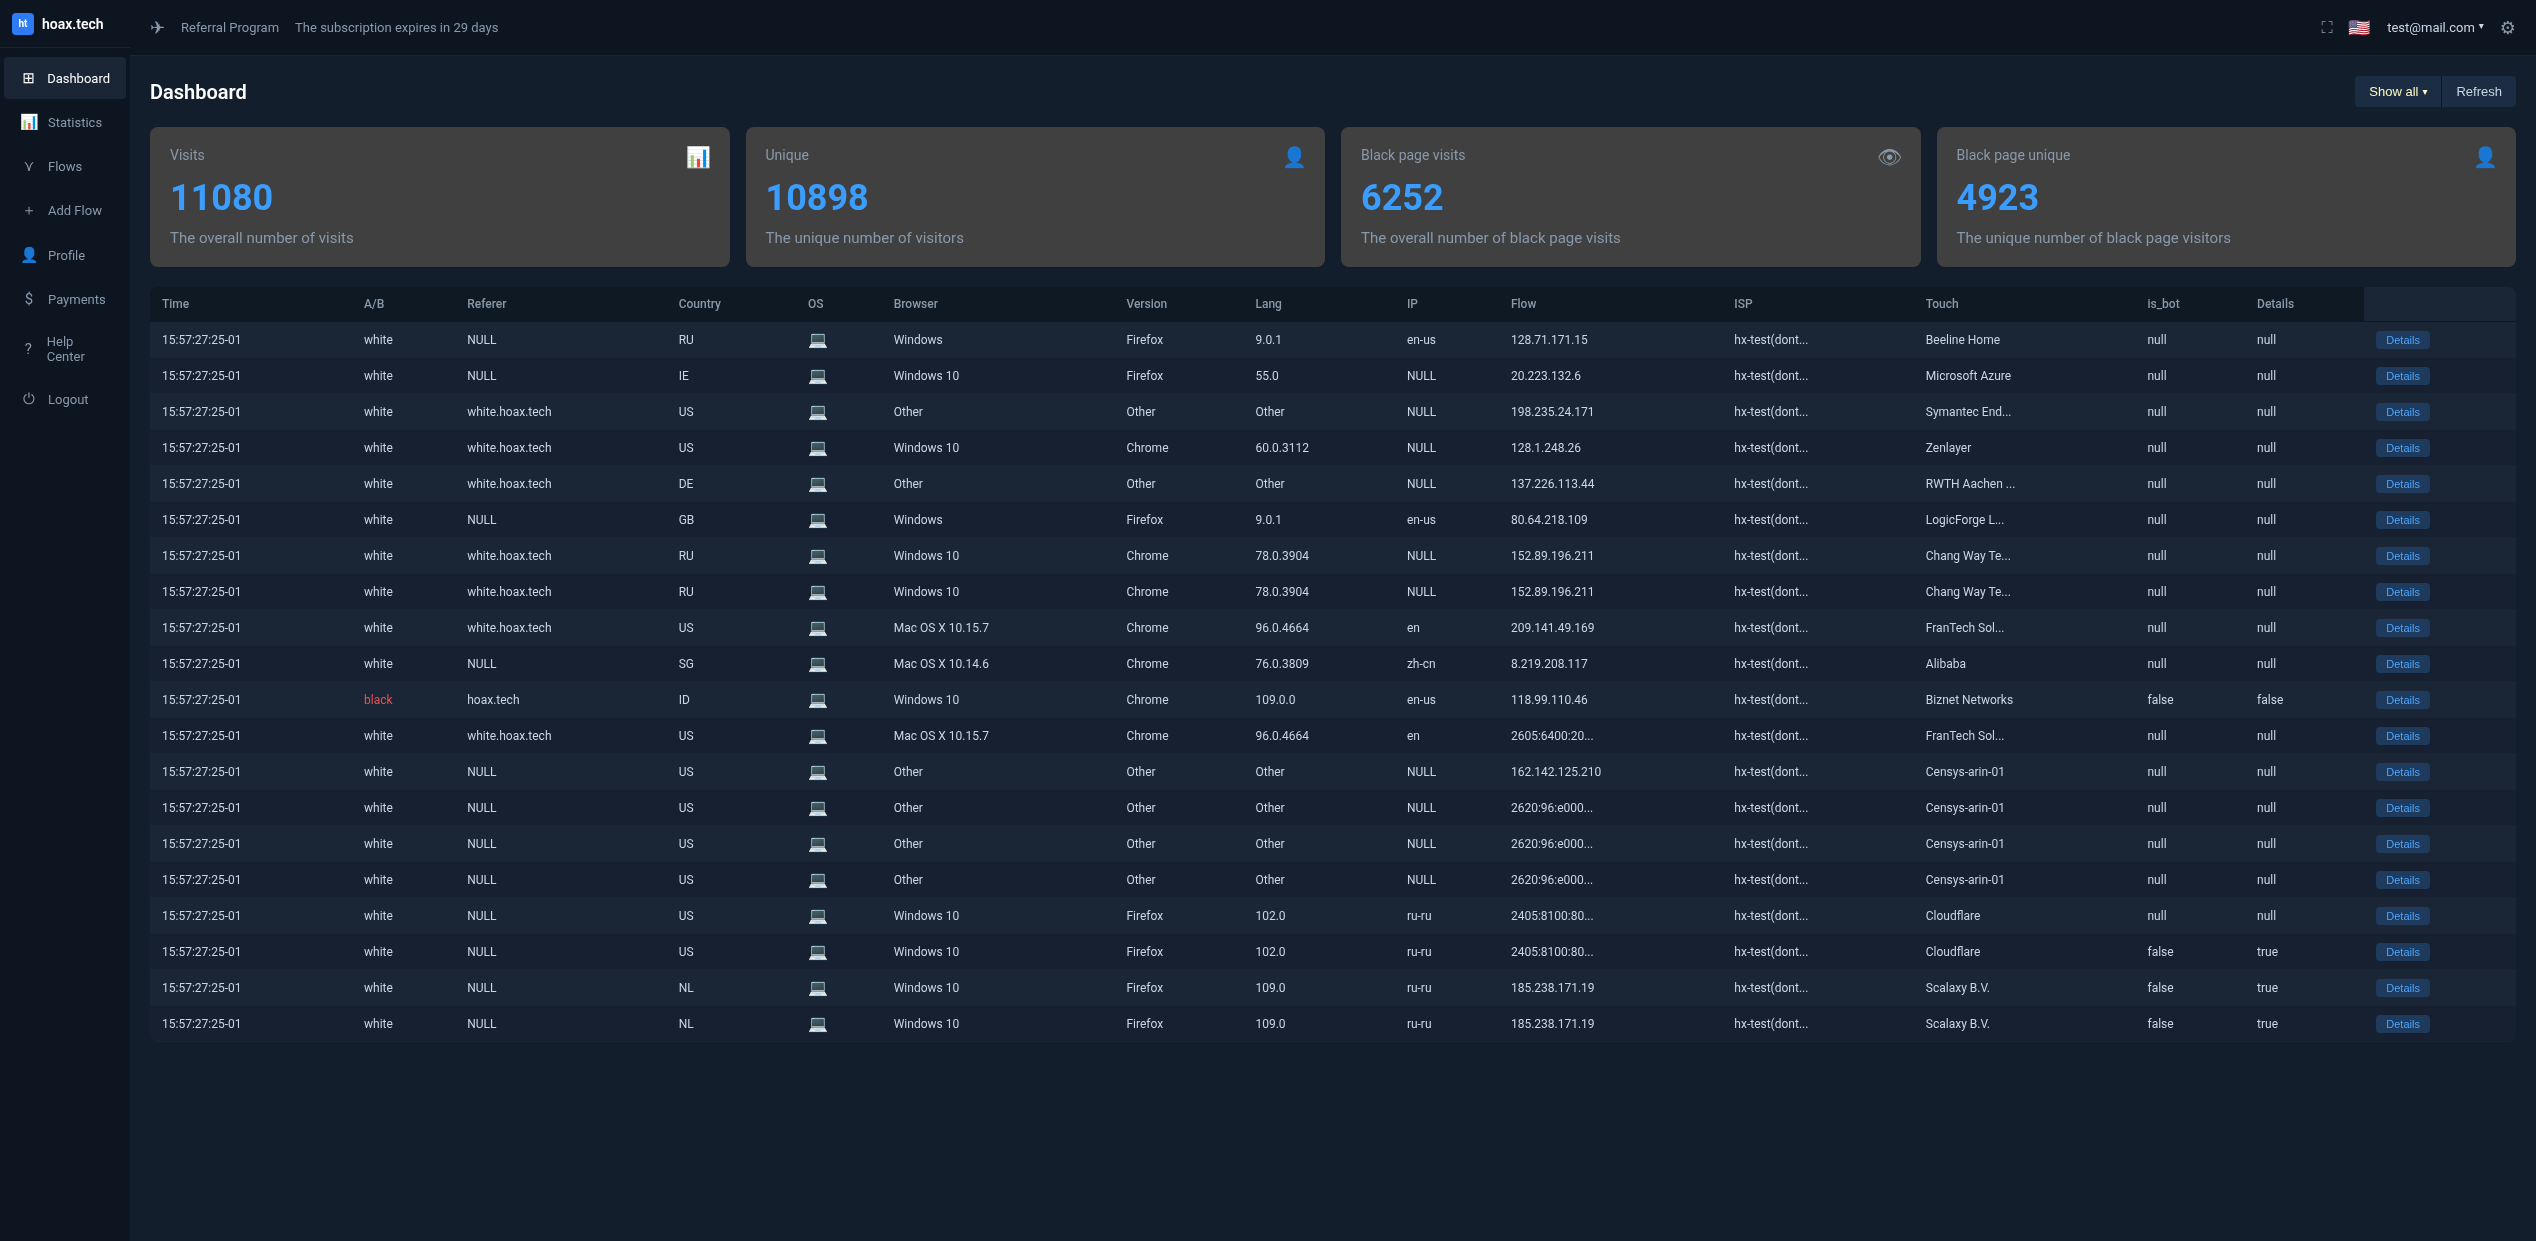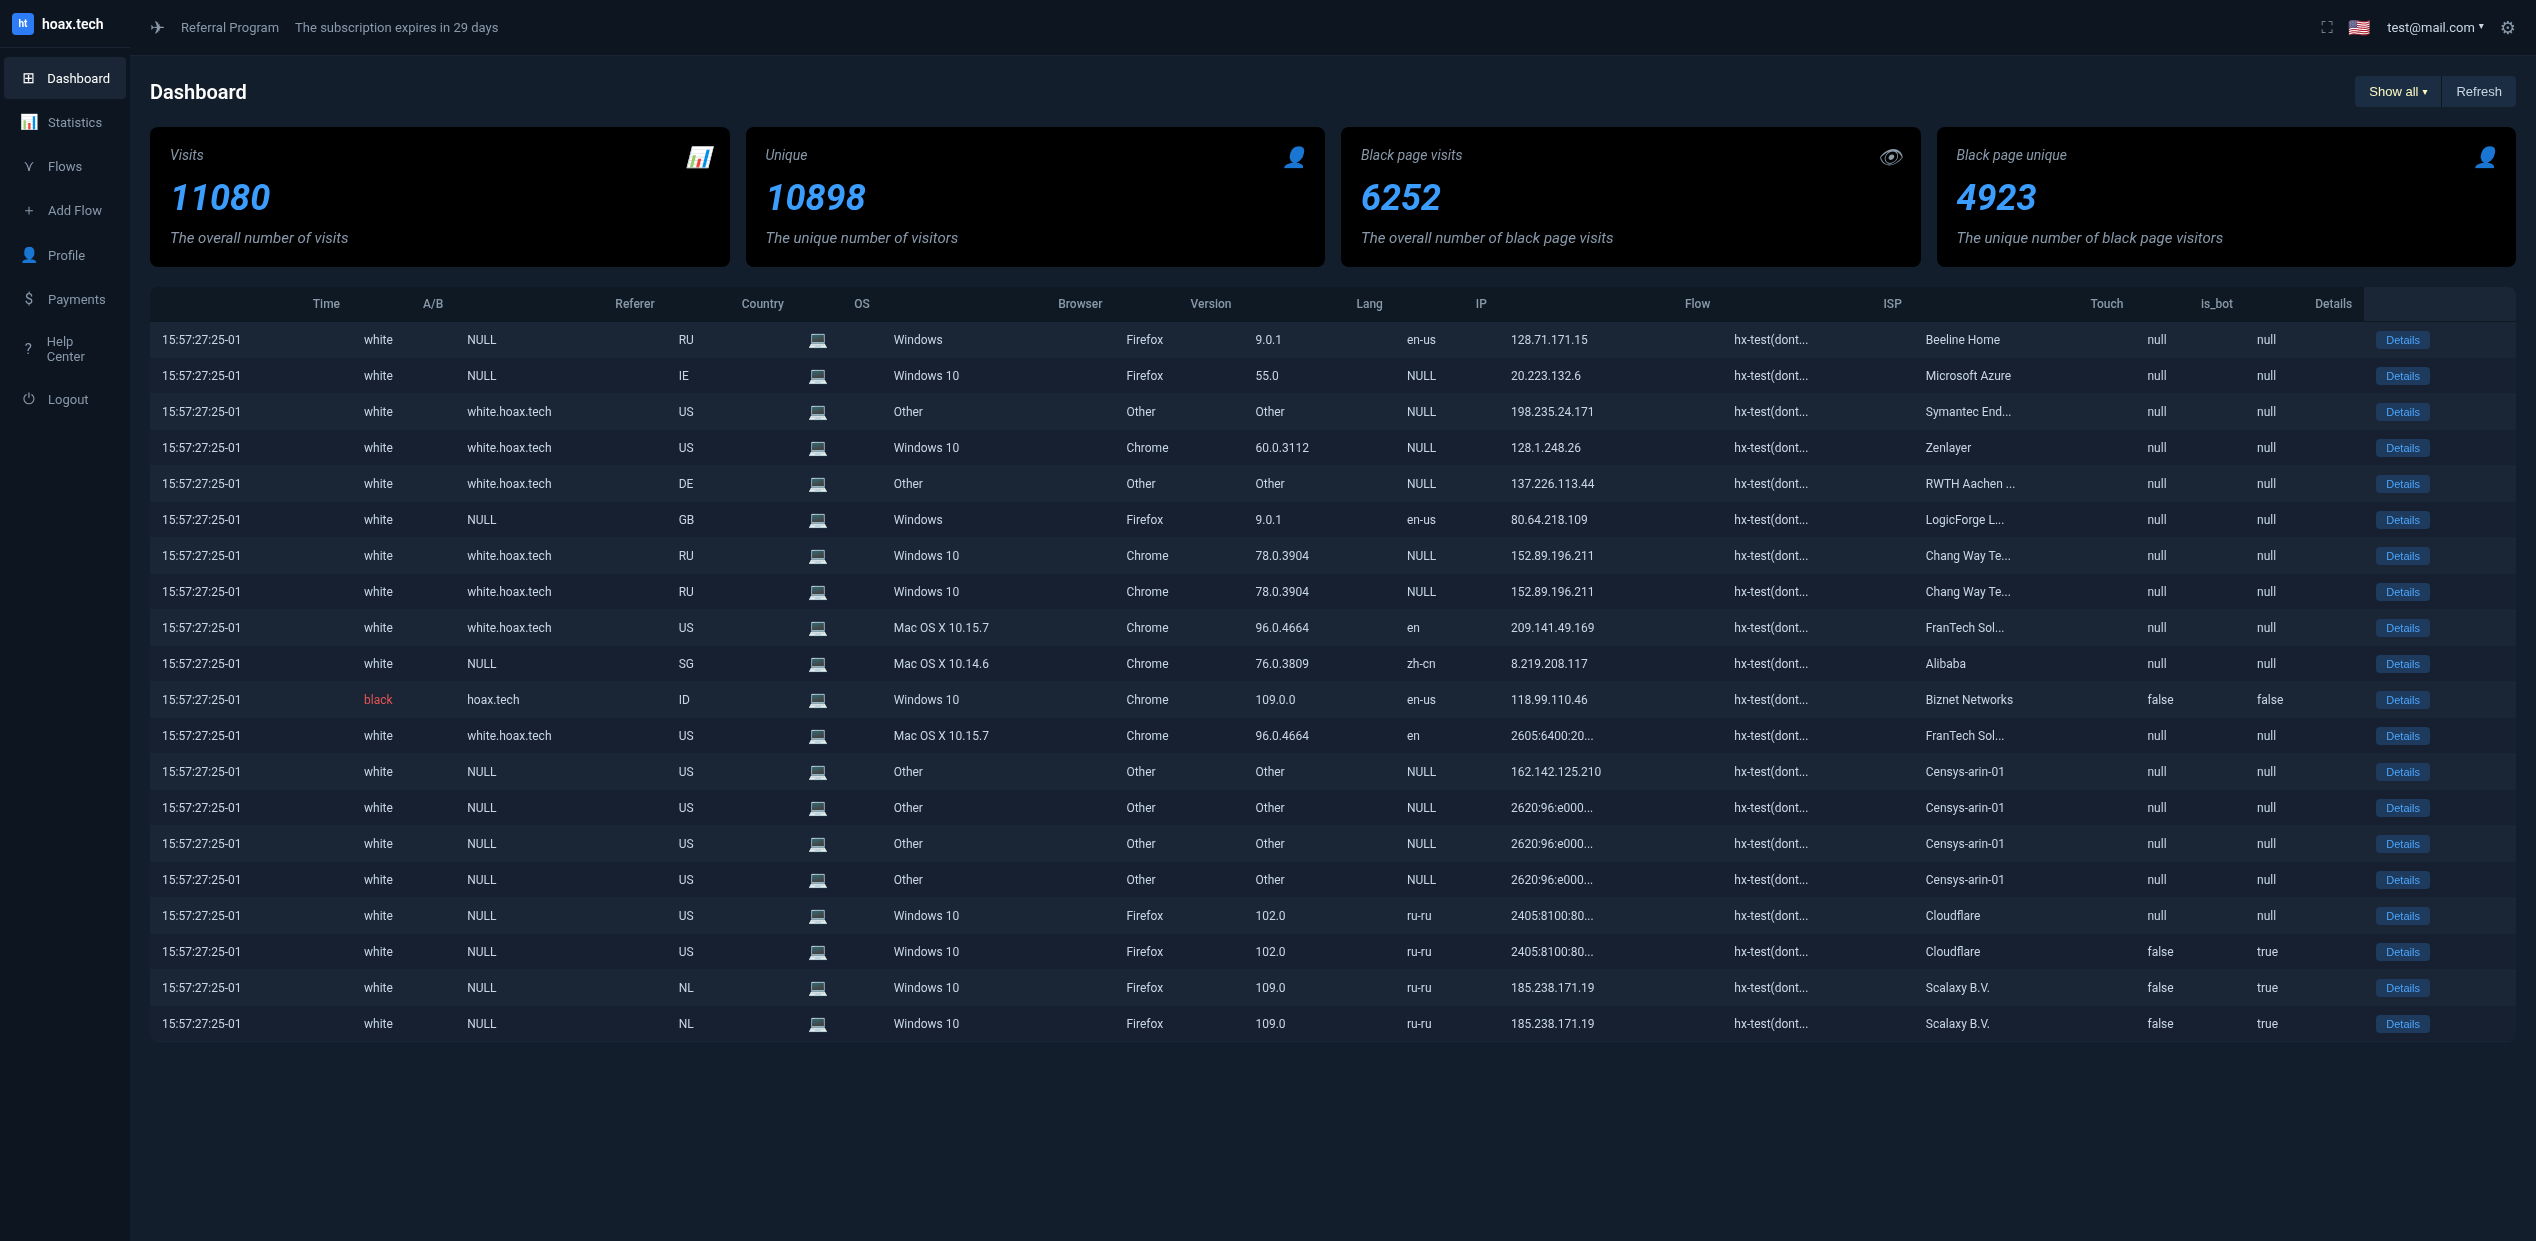--- a/index.html
+++ b/index.html
@@ -162,25 +162,24 @@
     }
 
     
     .stats-grid {
       display: grid;
       grid-template-columns: repeat(4, 1fr);
       gap: 16px;
       margin-bottom: 20px;
     }
     .stat-card {
-      background: #000000;
+      background: #404040;
       border-radius: 8px;
       padding: 20px;
       position: relative;
-      font-style: italic;
     }
     .stat-card-title {
       font-size: 14px;
       color: #8899aa;
       margin-bottom: 14px;
     }
     .stat-card-value {
       font-size: 36px;
       font-weight: 700;
       color: #3b9eff;
@@ -208,21 +207,21 @@
       width: 100%;
       border-collapse: collapse;
       font-size: 12px;
     }
     thead tr {
       background: #0f1923;
       border-bottom: 1px solid #0f1923;
     }
     thead th {
       padding: 10px 12px;
-      text-align: right;
+      text-align: left;
       color: #8899aa;
       font-weight: 500;
       white-space: nowrap;
     }
     tbody tr {
       border-bottom: 1px solid #1a2535;
     }
     tbody tr:nth-child(even) {
       background: #162030;
     }

